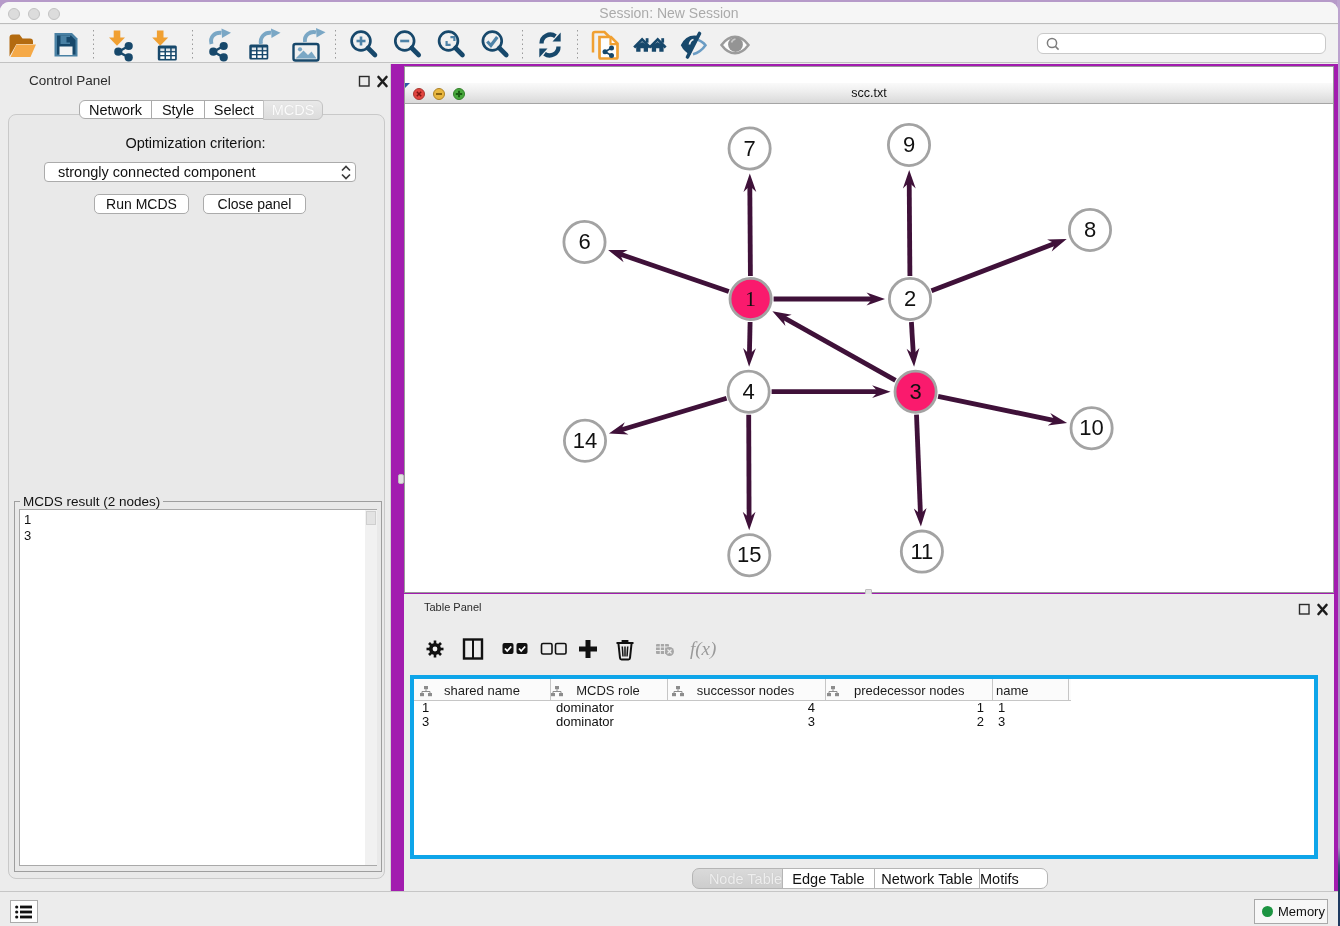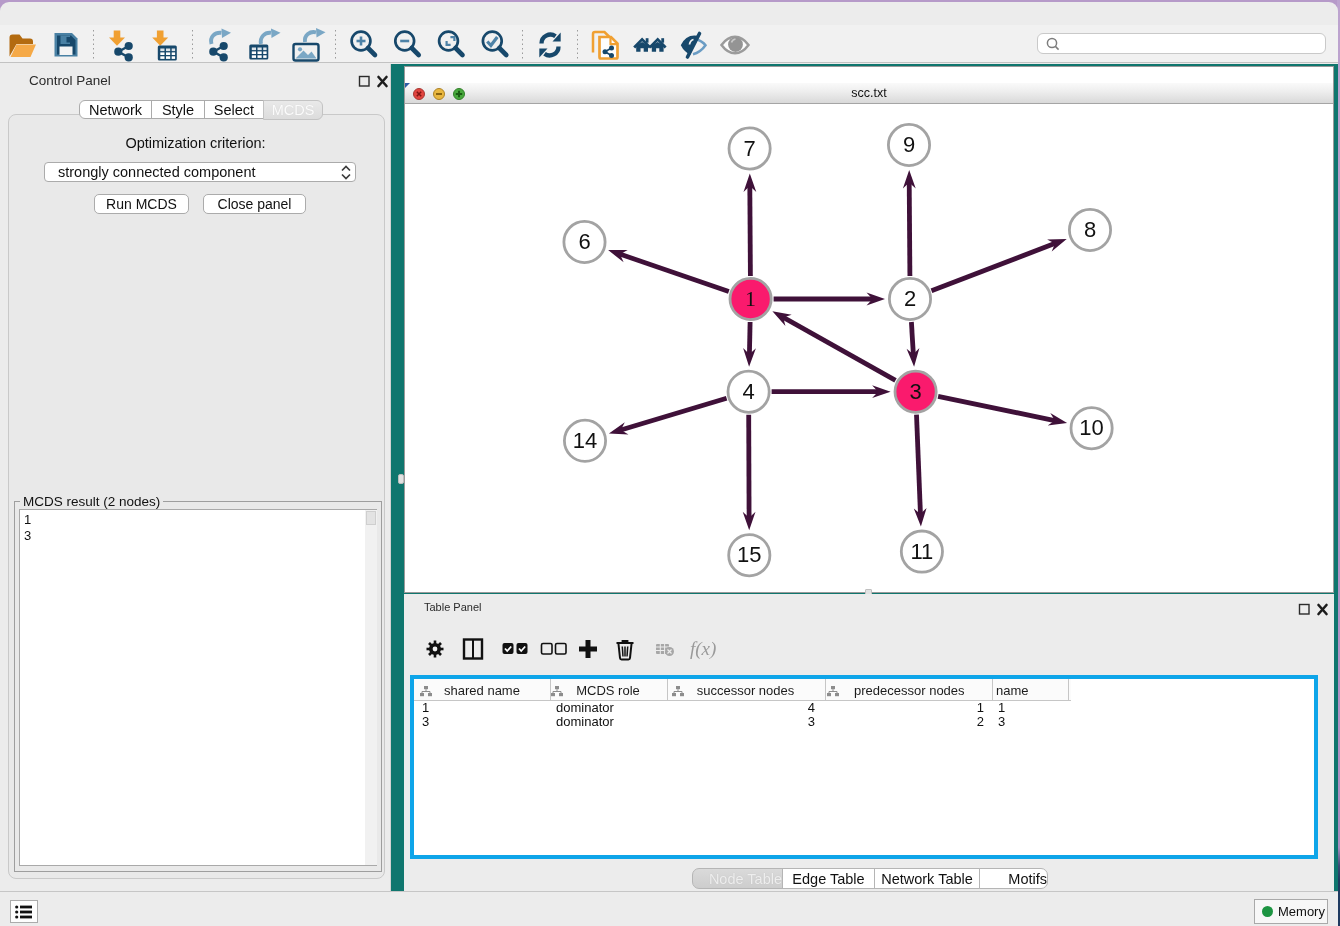--- a/index.html
+++ b/index.html
@@ -8,20 +8,26 @@
   .ab { position:absolute; }
 </style>
 </head>
 <body>
 
 <div class="ab" style="left:1337px;top:0;width:3px;height:926px;background:linear-gradient(180deg,#bda4cf 0%,#b493c7 60%,#b192c5 80%,#a98cc0 91.5%,#3c4a77 93.5%,#1f3a60 95%,#1f3a60 100%);"></div>
 <div class="ab" style="left:0;top:921px;width:4px;height:5px;background:#3d5c8c;"></div>
 
 <div class="ab" id="win" style="left:0;top:2px;width:1338px;height:924px;background:#ececec;border-radius:9px 9px 0 0;">
 
+  <div class="ab" style="left:0;top:0;width:1338px;height:22px;background:#f6f6f6;border-radius:9px 9px 0 0;border-bottom:1px solid #bcbcbc;">
+    <div class="ab" style="left:8px;top:6px;width:12px;height:12px;border-radius:50%;background:#dcdcdc;border:1px solid #c3c3c3;"></div>
+    <div class="ab" style="left:28px;top:6px;width:12px;height:12px;border-radius:50%;background:#dcdcdc;border:1px solid #c3c3c3;"></div>
+    <div class="ab" style="left:48px;top:6px;width:12px;height:12px;border-radius:50%;background:#dcdcdc;border:1px solid #c3c3c3;"></div>
+    <div class="ab" style="left:0;top:3px;width:1338px;text-align:center;font-size:14px;color:#ababab;">Session: New Session</div>
+  </div>
 
   <div class="ab" id="toolbar" style="left:0;top:23px;width:1338px;height:38px;background:#f1f1f1;border-bottom:1px solid #c2c2c2;">
     <svg class="ab" style="left:0;top:0;" width="770" height="38" viewBox="0 24 770 38">
   <g stroke="#9b9b9b" stroke-width="1" stroke-dasharray="1.5 3">
     <line x1="93.5" y1="29" x2="93.5" y2="58"></line>
     <line x1="192.5" y1="29" x2="192.5" y2="58"></line>
     <line x1="335.5" y1="29" x2="335.5" y2="58"></line>
     <line x1="522.5" y1="29" x2="522.5" y2="58"></line>
     <line x1="577.5" y1="29" x2="577.5" y2="58"></line>
   </g>
@@ -155,21 +161,21 @@
 </svg>
 
     <div class="ab" style="left:1037px;top:8px;width:289px;height:21px;background:#fff;border:1px solid #c9c9c9;border-radius:6px;">
       <svg width="16" height="16" style="position:absolute;left:7px;top:2px;">
         <circle cx="7" cy="7" r="4.6" fill="none" stroke="#7d7d7d" stroke-width="1.5"></circle>
         <line x1="10.4" y1="10.4" x2="13.6" y2="13.6" stroke="#7d7d7d" stroke-width="1.5"></line>
       </svg>
     </div>
   </div>
 
-  <div class="ab" id="main" style="left:0;top:62px;width:1338px;height:827px;background:#0f766e;">
+  <div class="ab" id="main" style="left:0;top:62px;width:1338px;height:827px;background:#a21caf;">
     <div class="ab" style="left:0;top:0;width:391px;height:827px;background:#ececec;border-right:1px solid #d2d2d2;">
   <div class="ab" style="left:29px;top:9px;font-size:13.5px;color:#2b2b2b;">Control Panel</div>
   <svg class="ab" style="left:358px;top:11px;" width="34" height="13">
     <rect x="1.5" y="1.5" width="9.5" height="9.5" fill="none" stroke="#2b2b2b" stroke-width="1.4"></rect>
     <path d="M20.5,2 L28.5,11 M28.5,2 L20.5,11" stroke="#1c1c1c" stroke-width="2.6" stroke-linecap="round"></path>
   </svg>
 
   <div class="ab" style="left:8px;top:50px;width:377px;height:765px;background:#e9e9e9;border:1px solid #c9c9c9;border-radius:8px;"></div>
 
   <div class="ab" style="left:79px;top:36px;width:244px;height:19px;font-size:14.5px;color:#111;">
@@ -388,21 +394,21 @@
       <div class="ab" style="left:300px;top:13px;width:101px;text-align:right;">3</div>
       <div class="ab" style="left:470px;top:13px;width:100px;text-align:right;">2</div>
       <div class="ab" style="left:584px;top:13px;">3</div>
     </div>
   </div>
 
   <div class="ab" style="left:288px;top:274px;height:21px;font-size:14.5px;color:#111;">
     <div class="ab" style="left:0;top:0;width:91px;height:21px;background:linear-gradient(180deg,#dadada,#cdcdcd);border:1px solid #b5b5b5;border-radius:7px 0 0 7px;text-align:right;line-height:20px;color:#eeeeee;text-shadow:0 0 1px #bbbbbb;padding-left:12px;">Node Table</div>
     <div class="ab" style="left:90px;top:0;width:93px;height:21px;background:#fff;border:1px solid #b5b5b5;text-align:center;line-height:20px;">Edge Table</div>
     <div class="ab" style="left:182px;top:0;width:106px;height:21px;background:#fff;border:1px solid #b5b5b5;text-align:center;line-height:20px;">Network Table</div>
-    <div class="ab" style="left:287px;top:0;width:69px;height:21px;background:#fff;border:1px solid #b5b5b5;border-radius:0 7px 7px 0;text-align:right;line-height:20px;">Motifs</div>
+    <div class="ab" style="left:287px;top:0;width:69px;height:21px;background:#fff;border:1px solid #b5b5b5;border-radius:0 7px 7px 0;text-align:left;line-height:20px;">Motifs</div>
   </div>
 </div>
 
   </div>
 
   <div class="ab" style="left:0;top:889px;width:1338px;height:35px;background:#ececec;border-top:1px solid #c6c6c6;">
     <div class="ab" style="left:10px;top:8px;width:28px;height:23px;background:#fdfdfd;border:1px solid #ababab;">
       <svg width="18" height="14" style="position:absolute;left:4px;top:4px;">
         <circle cx="1.7" cy="2" r="1.6" fill="#111"></circle>
           <rect x="5" y="0.6" width="12" height="2.8" fill="#111"></rect>

